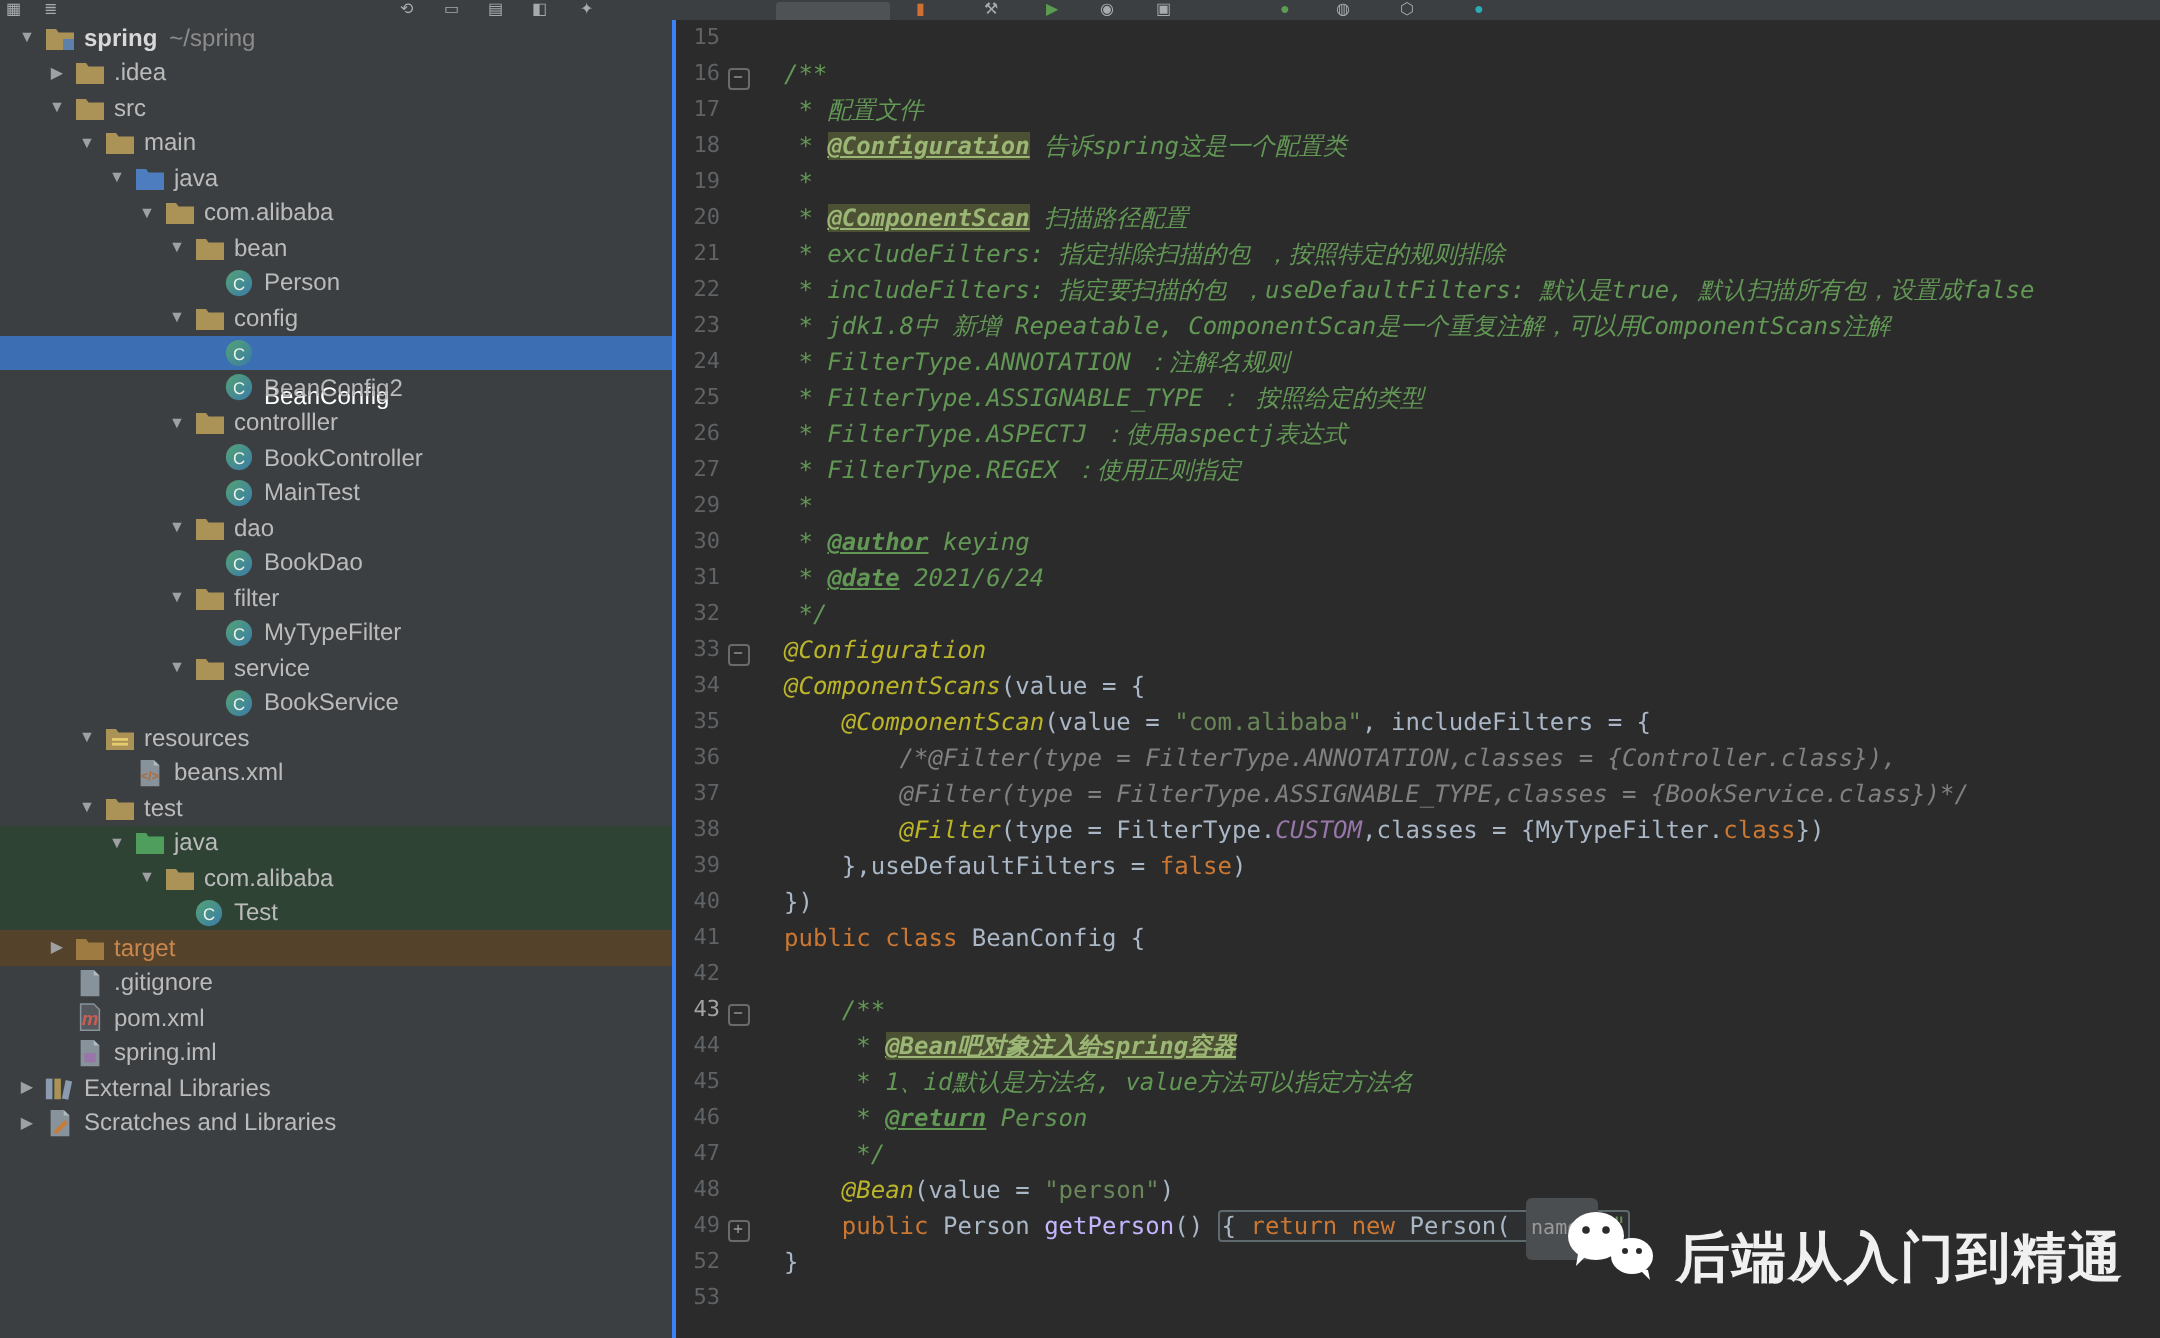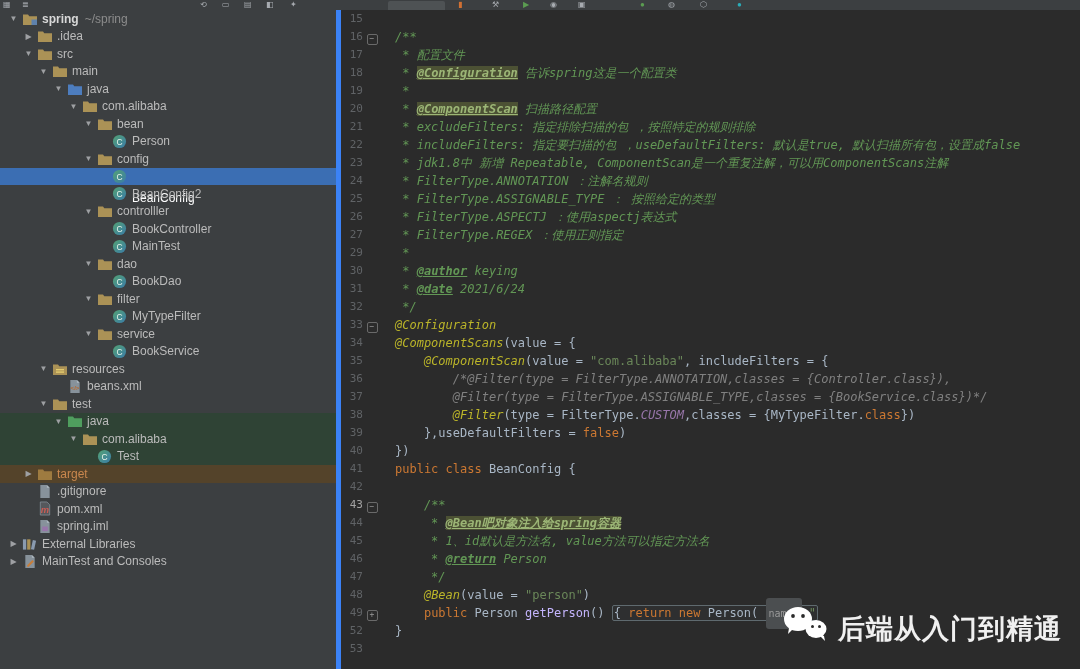--- a/index.html
+++ b/index.html
@@ -20,21 +20,21 @@
   .tree-row.test{background:#2F4335;}
   .indent{flex:none;display:inline-block;height:1px;}
   .arrow{width:15px;flex:none;text-align:center;font-size:8px;color:#9EA0A3;}
   .tree-row.selected .arrow{color:#E8E8E8;}
   .ticon{width:17px;height:16px;flex:none;display:flex;align-items:center;justify-content:center;}
   .tlabel{padding-left:4px;}
   .tlabel.bold{font-weight:bold;color:#D8D8D8;}
   .tree-row.selected .tlabel{color:#FFFFFF;margin-top:44px;}
   .thint{color:#8C8C8C;padding-left:6px;}
   
-  .editor{flex:1;background:#2B2B2B;border-left:5px solid #3b82f6;overflow:hidden;position:relative;}
+  .editor{flex:1;background:#2B2B2B;border-left:2px solid #3b82f6;overflow:hidden;position:relative;}
   .code-line{display:flex;height:18px;line-height:18px;
              font-family:"DejaVu Sans Mono","Liberation Mono",monospace;font-size:12px;}
   .lnum{width:22px;flex:none;text-align:right;color:#606366;font-size:11px;padding-right:2px;}
   .code-line.current .lnum{color:#A4A3A3;}
   .fold{width:14px;flex:none;text-align:center;}
   .fold-mark{display:inline-block;width:9px;height:9px;border:1px solid #6A6A6A;border-radius:2px;
              font-size:8px;line-height:8px;text-align:center;color:#9A9A9A;margin-top:4px;}
   .code{white-space:pre;padding-left:16px;}
   
   .tk-c{color:#629755;font-style:italic;}
@@ -468,21 +468,21 @@
         <div class="tree-row">
           <span class="indent" style="width: 6px;"></span>
           <span class="arrow">▶</span>
           <span class="ticon">
             <svg width="14" height="15" viewBox="0 0 14 16">
               <path d="M2 1h7l3 3v11H2z" fill="#87929B"></path>
               <path d="M9 1l3 3H9z" fill="#AEB9C0"></path>
               <path d="M4 12l5.5-5.5 1.6 1.6L5.6 13.6H4z" fill="#C77D3A"></path>
             </svg>
           </span>
-          <span class="tlabel">MainTest and Consoles</span>
+          <span class="tlabel">Scratches and Libraries</span>
         </div>
       </div>
     <div class="editor">
       <div>
           <div class="code-line">
             <span class="lnum">15</span>
             <span class="fold"></span>
             <span class="code"></span>
           </div>
           <div class="code-line">

